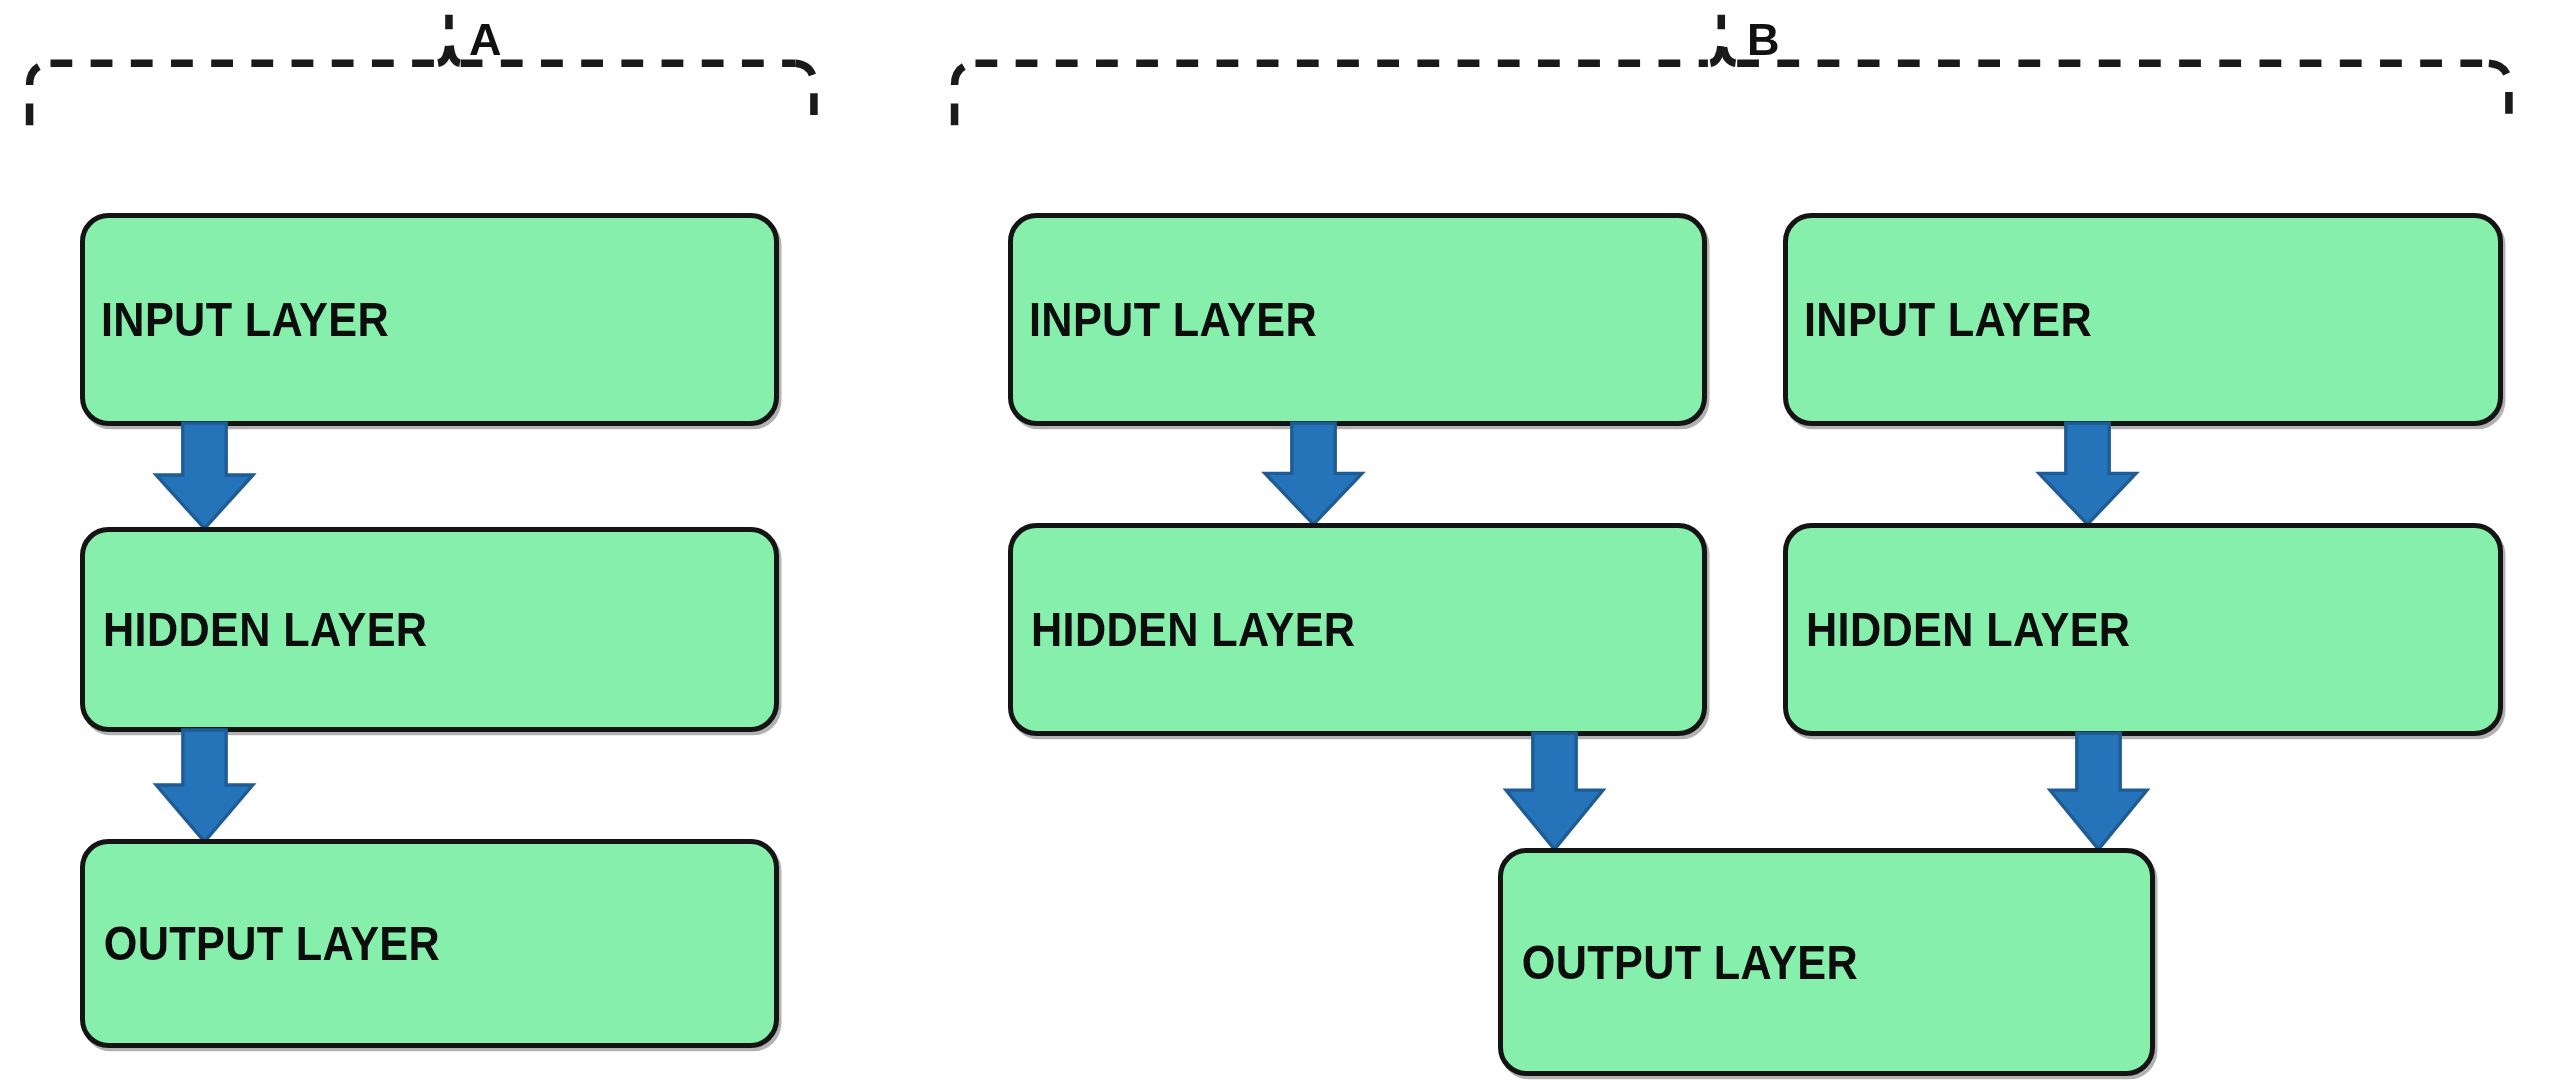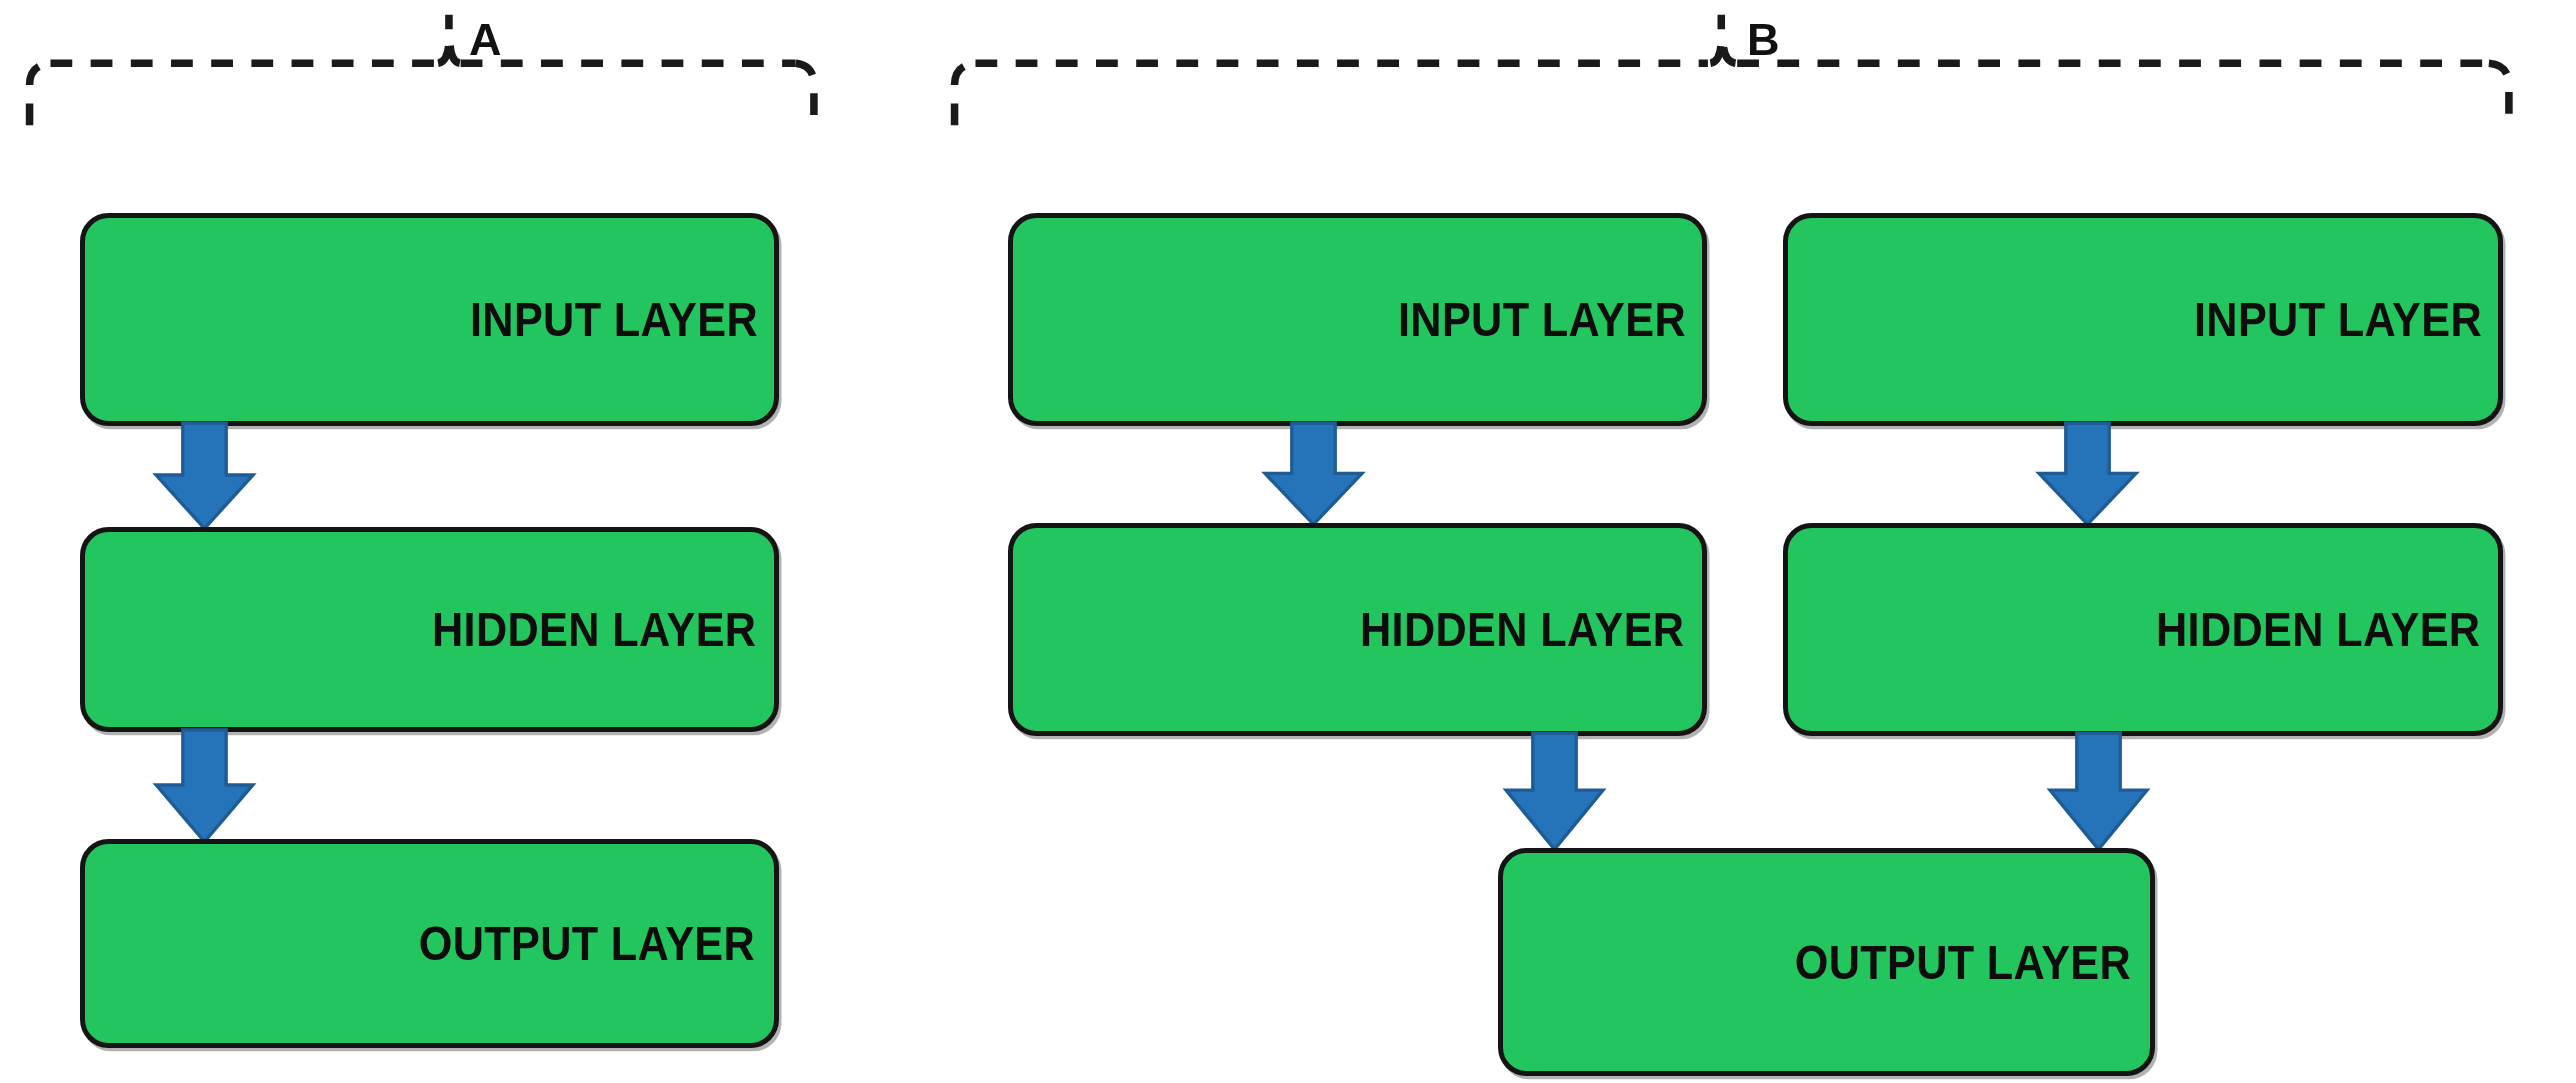--- a/index.html
+++ b/index.html
@@ -11,26 +11,26 @@
     position: relative;
     width: 2576px;
     height: 1084px;
     background: #ffffff;
     overflow: hidden;
     font-family: "Liberation Sans", sans-serif;
   }
   .layer-box {
     position: absolute;
     box-sizing: border-box;
-    background: #22c55e;
+    background: #86efac;
     border: 5.9px solid #141414;
     border-radius: 28.5px;
     display: flex;
     align-items: center;
-    justify-content: flex-end;
+    justify-content: flex-start;
     box-shadow: 2.5px 3.3px 0 rgba(0,0,0,0.30);
   }
   .layer-label {
     font-family: "Liberation Sans", sans-serif;
     font-weight: bold;
     font-size: 48px;
     letter-spacing: 0.4px;
     color: #0d0d0d;
     white-space: nowrap;
     transform: scaleX(0.90);

